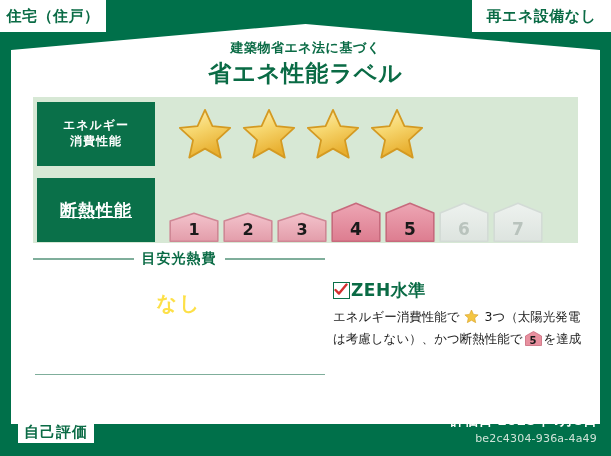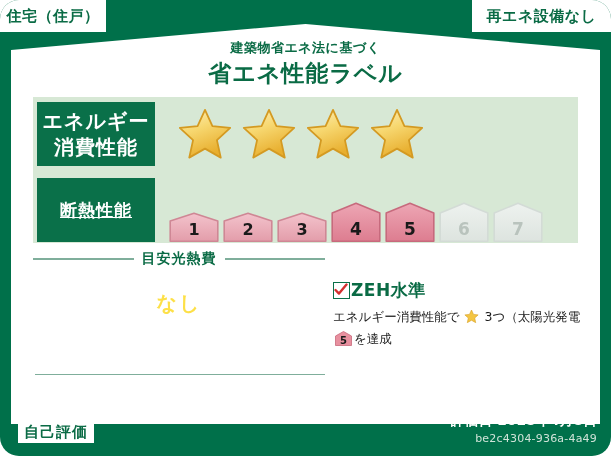--- a/index.html
+++ b/index.html
@@ -10,21 +10,20 @@
   body {
     font-family: "DejaVu Sans", "Liberation Sans", sans-serif;
   }
   #label-root {
     position: relative;
     width: 611px;
     height: 456px;
     background: #00704a;
     overflow: hidden;
     box-sizing: border-box;
-    border-radius: 19px;
   }
 
   
   .corner-tag {
     position: absolute;
     top: 0;
     background: #ffffff;
     color: #0a6b45;
     font-weight: bold;
     font-size: 15px;
@@ -92,21 +91,21 @@
     align-items: center;
     height: 64px;
   }
   .perf-label {
     width: 118px;
     min-width: 118px;
     height: 64px;
     background: #0a7049;
     color: #ffffff;
     font-weight: bold;
-    font-size: 20px;
+    font-size: 12px;
     letter-spacing: 1px;
     line-height: 1.3;
     display: flex;
     align-items: center;
     justify-content: center;
     text-align: center;
     box-sizing: border-box;
   }
   .perf-label.single { font-size: 17px; text-decoration: underline; }
   .perf-value {
@@ -510,21 +509,21 @@
           <path d="M1.5 7 L5 10.6 L12.5 1.6" fill="none" stroke="#d32f2f" stroke-width="2.4" stroke-linecap="round" stroke-linejoin="round"></path>
         </svg>
       </span>
       <span id="zeh-title">ZEH水準</span>
     </div>
     <div id="zeh-desc">
       <span>エネルギー消費性能で</span><span class="inline-star">
         <svg width="15" height="15" viewBox="0 0 24 24">
             <polygon points="12,1.6 15.2,8.6 22.6,9.4 17.1,14.4 18.7,21.8 12,18 5.3,21.8 6.9,14.4 1.4,9.4 8.8,8.6" fill="#f4c542" stroke="#d9a227" stroke-width="1"></polygon>
           </svg>
-      </span><span>3つ（太陽光発電</span><br><span class="inline-grade">
+      </span><span>3つ（太陽光発電</span><br><span>は考慮しない）、かつ断熱性能で</span><span class="inline-grade">
         <svg width="17" height="15" viewBox="0 0 34 30" style="position:absolute;left:0;top:0">
           <polygon points="1,29 1,10 17,1 33,10 33,29" fill="#e8909f" stroke="#c96a7c" stroke-width="1.6"></polygon>
         </svg>
         <span class="num">5</span>
       </span><span>を達成</span>
     </div>
   </div>
 
   <div id="footer-left">
     <span id="self-eval-tag">自己評価</span>

